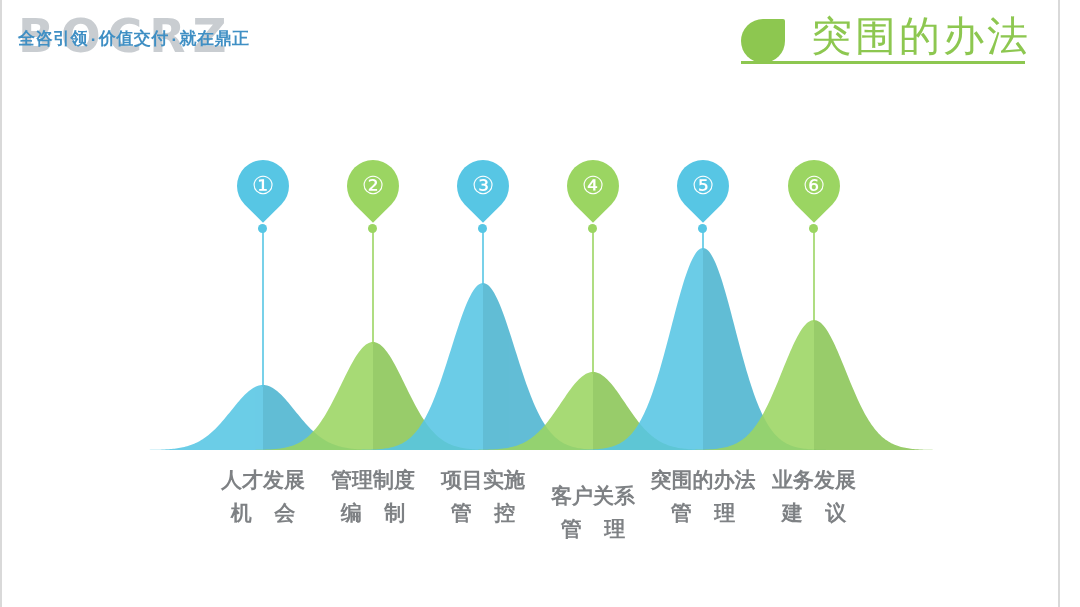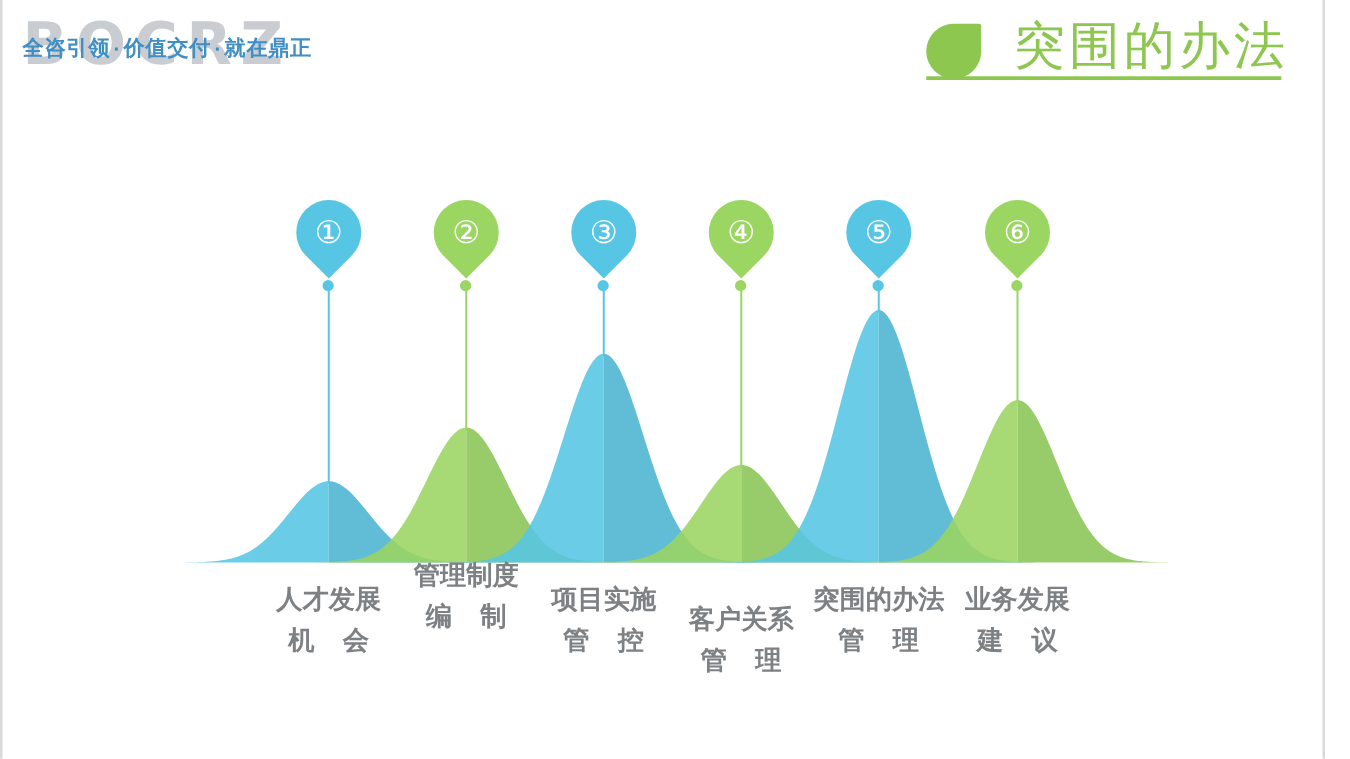--- a/index.html
+++ b/index.html
@@ -230,21 +230,21 @@
         <div class="pin-body" style="background: rgb(155, 213, 98);"></div>
         <div class="pin-num">⑥</div>
         <div class="pin-dot" style="background: rgb(155, 213, 98);"></div>
       </div>
     </div>
   <div id="label-layer">
       <div class="curve-label" style="left: 186px; top: 465px;">
         <div class="l1">人才发展</div>
         <div class="l2">机 会</div>
       </div>
-      <div class="curve-label" style="left: 296px; top: 446px;">
+      <div class="curve-label" style="left: 296px; top: 465px;">
         <div class="l1">管理制度</div>
         <div class="l2">编 制</div>
       </div>
       <div class="curve-label" style="left: 406px; top: 465px;">
         <div class="l1">项目实施</div>
         <div class="l2">管 控</div>
       </div>
       <div class="curve-label" style="left: 516px; top: 481px;">
         <div class="l1">客户关系</div>
         <div class="l2">管 理</div>

